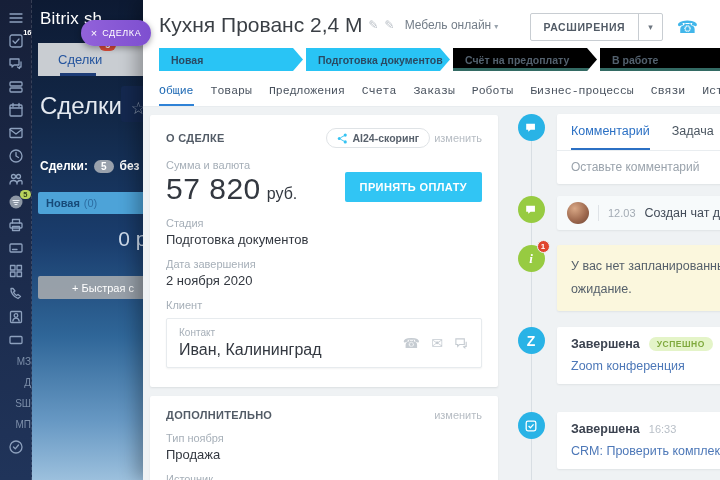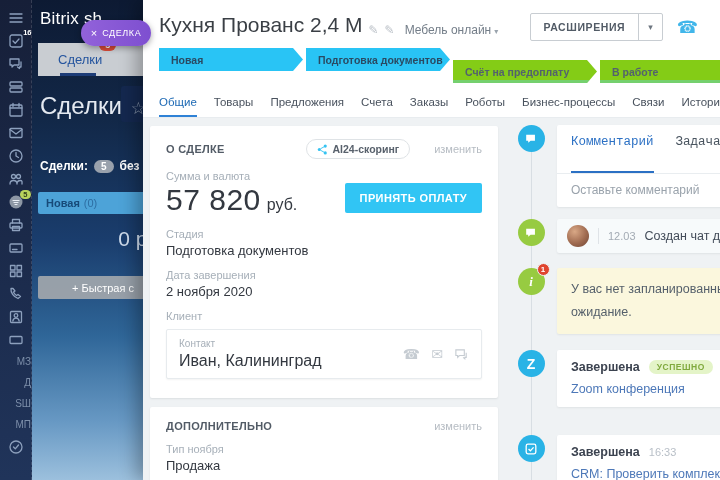--- a/index.html
+++ b/index.html
@@ -34,49 +34,49 @@
   .side-badge--green { background:#b9d25d; color:#33411a; border-radius:7px; padding:0 3px; top:-4px; right:-7px; }
 
   
   .close-pill { position:absolute; left:81px; top:20px; width:70px; height:26px; z-index:30; background:linear-gradient(90deg,#9262da,#7e4fd0); border-radius:13px; color:#fff; display:flex; align-items:center; justify-content:center; gap:5px; box-shadow:0 2px 6px rgba(0,0,0,.35); cursor:pointer; }
   .close-pill .x { font-size:11px; line-height:1; }
   .close-pill .lbl { font-size:9px; font-weight:400; letter-spacing:.6px; }
 
   
   .slider { position:absolute; top:0; left:143px; right:0; bottom:0; background:#fff; z-index:20; box-shadow:-7px 0 16px rgba(0,0,0,.28); display:flex; flex-direction:column; overflow:hidden; }
   .slider-head { padding:13px 16px 0; border-bottom:1px solid #e8ecef; flex:none; position:relative; }
-  .title-row { display:flex; align-items:flex-end; }
+  .title-row { display:flex; align-items:center; }
   .deal-title { font-size:21px; font-weight:400; color:#3a3f45; white-space:nowrap; }
   .pencil { font-size:12px; color:#b9bfc6; margin-left:6px; cursor:pointer; }
   .pipeline-link { font-size:12px; color:#737d88; margin-left:10px; cursor:pointer; white-space:nowrap; }
   .pipeline-link .caret { font-size:8px; color:#9aa3ad; margin-left:3px; }
   .head-actions { position:absolute; top:13px; right:22px; display:flex; align-items:center;text-align:right; }
   .ext-btn { display:flex; border:1px solid #c8cdd2; border-radius:2px; background:#fff; cursor:pointer; }
   .ext-btn .ext-label { padding:7px 13px; font-size:10.5px; font-weight:700; letter-spacing:.6px; color:#525b66; white-space:nowrap; }
   .ext-btn .ext-caret { border-left:1px solid #c8cdd2; padding:7px 9px; font-size:9px; color:#6d7680; display:flex; align-items:center; }
   .phone-btn { margin-left:14px; font-size:17px; color:#41b6ea; cursor:pointer; }
   .stages { display:flex; gap:3px; margin-top:11px; }
   .stage { flex:0 0 144px; height:23px; display:flex; align-items:center; padding:0 12px; font-size:10.5px; font-weight:700; white-space:nowrap; overflow:hidden;
     clip-path:polygon(0 0, calc(100% - 10px) 0, 100% 50%, calc(100% - 10px) 100%, 0 100%); cursor:pointer; }
   .stage--on { background:#29c4f5; color:#2a4a63; }
-  .stage--off { background:#84cc16; color:#53616e; box-shadow:inset 0 -3px 0 rgba(102,211,198,.5);margin-top:12px; }
+  .stage--off { background:#000000; color:#53616e; box-shadow:inset 0 -3px 0 rgba(102,211,198,.5); }
   .tabs { display:flex; gap:17px; margin-top:13px; padding-bottom:9px; font-size:11.5px; color:#49525e; }
-  .tab { position:relative; white-space:nowrap; cursor:pointer; }
+  .tab { position:relative; white-space:nowrap; cursor:pointer;font-family:Liberation Mono, monospace; }
   .tab--active { color:#1d69b4; }
   .tab--active:after { content:""; position:absolute; left:0; right:0; bottom:-9px; height:2px; background:#2f82d6; }
 
   .slider-body { flex:1; display:flex; background:#eff2f4; overflow:hidden; }
 
   
   .detail-col { flex:none; width:362px; padding:8px 7px 0; }
   .card { background:#fff; border-radius:2px; box-shadow:0 1px 2px rgba(50,60,70,.10); padding:13px 16px; }
   .card + .card { margin-top:9px; }
   .card-head { display:flex; align-items:center; justify-content:space-between; }
   .card-title { font-size:11px; font-weight:700; letter-spacing:.3px; color:#525b66; }
-  .card-head-right { display:flex; align-items:center; gap:24px; }
+  .card-head-right { display:flex; align-items:center; gap:4px; }
   .scoring-pill { display:flex; align-items:center; gap:5px; border:1px solid #dfe3e6; border-radius:12px; padding:3px 10px; font-size:10.5px; font-weight:700; color:#58616c; cursor:pointer; background:#fff; white-space:nowrap; }
   .edit-link { font-size:11px; color:#b6bcc3; cursor:pointer; white-space:nowrap; }
   .f-label { font-size:11px; color:#a6afb8; margin-top:11px; }
   .f-value { font-size:13px; color:#333840; margin-top:3px; }
   .sum-row { display:flex; align-items:flex-end; justify-content:space-between; margin-top:1px; }
   .sum-val { font-size:30px; color:#333840; letter-spacing:.5px; white-space:nowrap; }
   .sum-cur { font-size:16px; color:#333840; margin-left:6px; }
   .accept-btn { background:#31c5f4; color:#fff; font-size:11px; font-weight:700; letter-spacing:.4px; border:none; border-radius:2px; padding:9px 15px; cursor:pointer; margin-bottom:4px; white-space:nowrap; }
   .client-box { margin-top:7px; margin-bottom:6px; border:1px solid #e7ebee; border-radius:2px; background:#fff; box-shadow:0 1px 2px rgba(0,0,0,.05); padding:8px 12px; display:flex; align-items:center; justify-content:space-between; cursor:pointer; }
   .contact-label { font-size:10px; color:#a6afb8; }
@@ -92,21 +92,21 @@
   .tl-circle { width:27px; height:27px; border-radius:50%; display:flex; align-items:center; justify-content:center; position:relative; flex:none; }
   .tl-circle svg { width:14px; height:14px; }
   .tl-circle--blue { background:#29b3e6; }
   .tl-circle--green { background:#97cb41; }
   .tl-z { color:#fff; font-size:14px; font-weight:700; }
   .tl-i { color:#fff; font-size:13px; font-weight:700; font-family:"Liberation Serif","DejaVu Serif",serif; font-style:italic; }
   .tl-red-badge { position:absolute; top:-5px; right:-5px; min-width:13px; height:13px; border-radius:7px; background:#e0452f; color:#fff; font-size:8px; font-weight:700; display:flex; align-items:center; justify-content:center; border:1.5px solid #eff2f4; }
   .tl-card { flex:1; margin-right:-30px; background:#fff; border-radius:2px; box-shadow:0 1px 2px rgba(50,60,70,.08); }
   .composer { margin-bottom:12px; }
   .composer-tabs { display:flex; gap:22px; padding:10px 14px 0; font-size:12.5px; color:#4a5560; }
-  .ctab { padding-bottom:24px; position:relative; cursor:pointer; white-space:nowrap;font-family:Liberation Mono, monospace; }
+  .ctab { padding-bottom:12px; position:relative; cursor:pointer; white-space:nowrap; }
   .ctab--active { color:#2b70c4; }
   .ctab--active:after { content:""; position:absolute; left:0; right:0; bottom:0; height:2px; background:#2b70c4; }
   .composer-divider { height:1px; background:#e9edf0; }
   .comment-input { width:100%; border:none; outline:none; background:transparent; padding:9px 14px 10px; font-size:12px; color:#3f4855; font-family:inherit; }
   .comment-input::placeholder { color:#9aa3ac; }
   .chat-row { margin-bottom:15px; }
   .chat-card { background:#f7fafb; display:flex; align-items:center; gap:9px; padding:6px 10px; height:34px; }
   .avatar { width:22px; height:22px; border-radius:50%; background:radial-gradient(circle at 35% 30%, #d9a886 0%, #a06b50 55%, #6e4433 100%); flex:none; }
   .chat-sep { width:1px; height:16px; background:#dfe3e7; }
   .chat-time { font-size:11px; color:#a3abb4; white-space:nowrap; }

